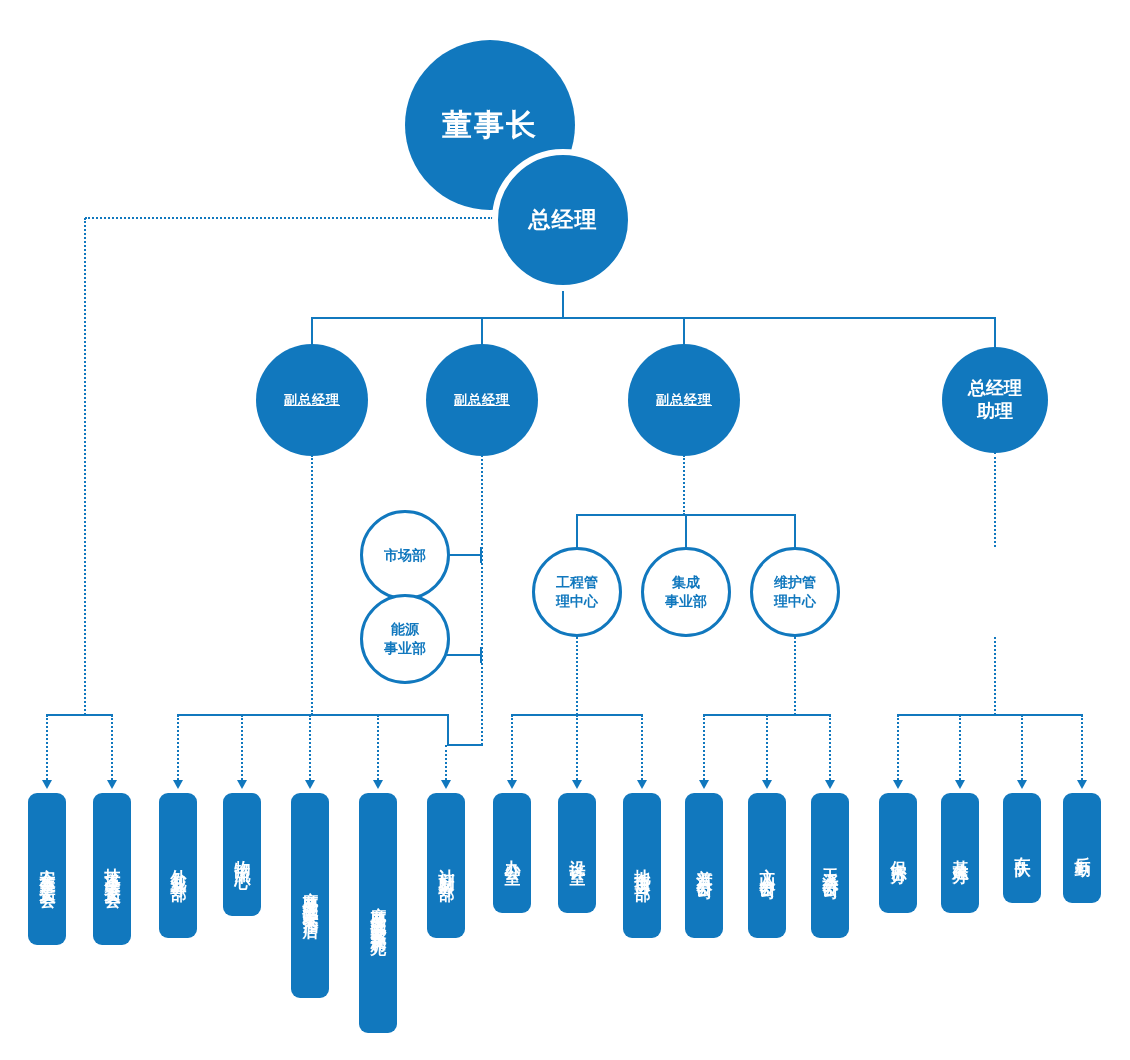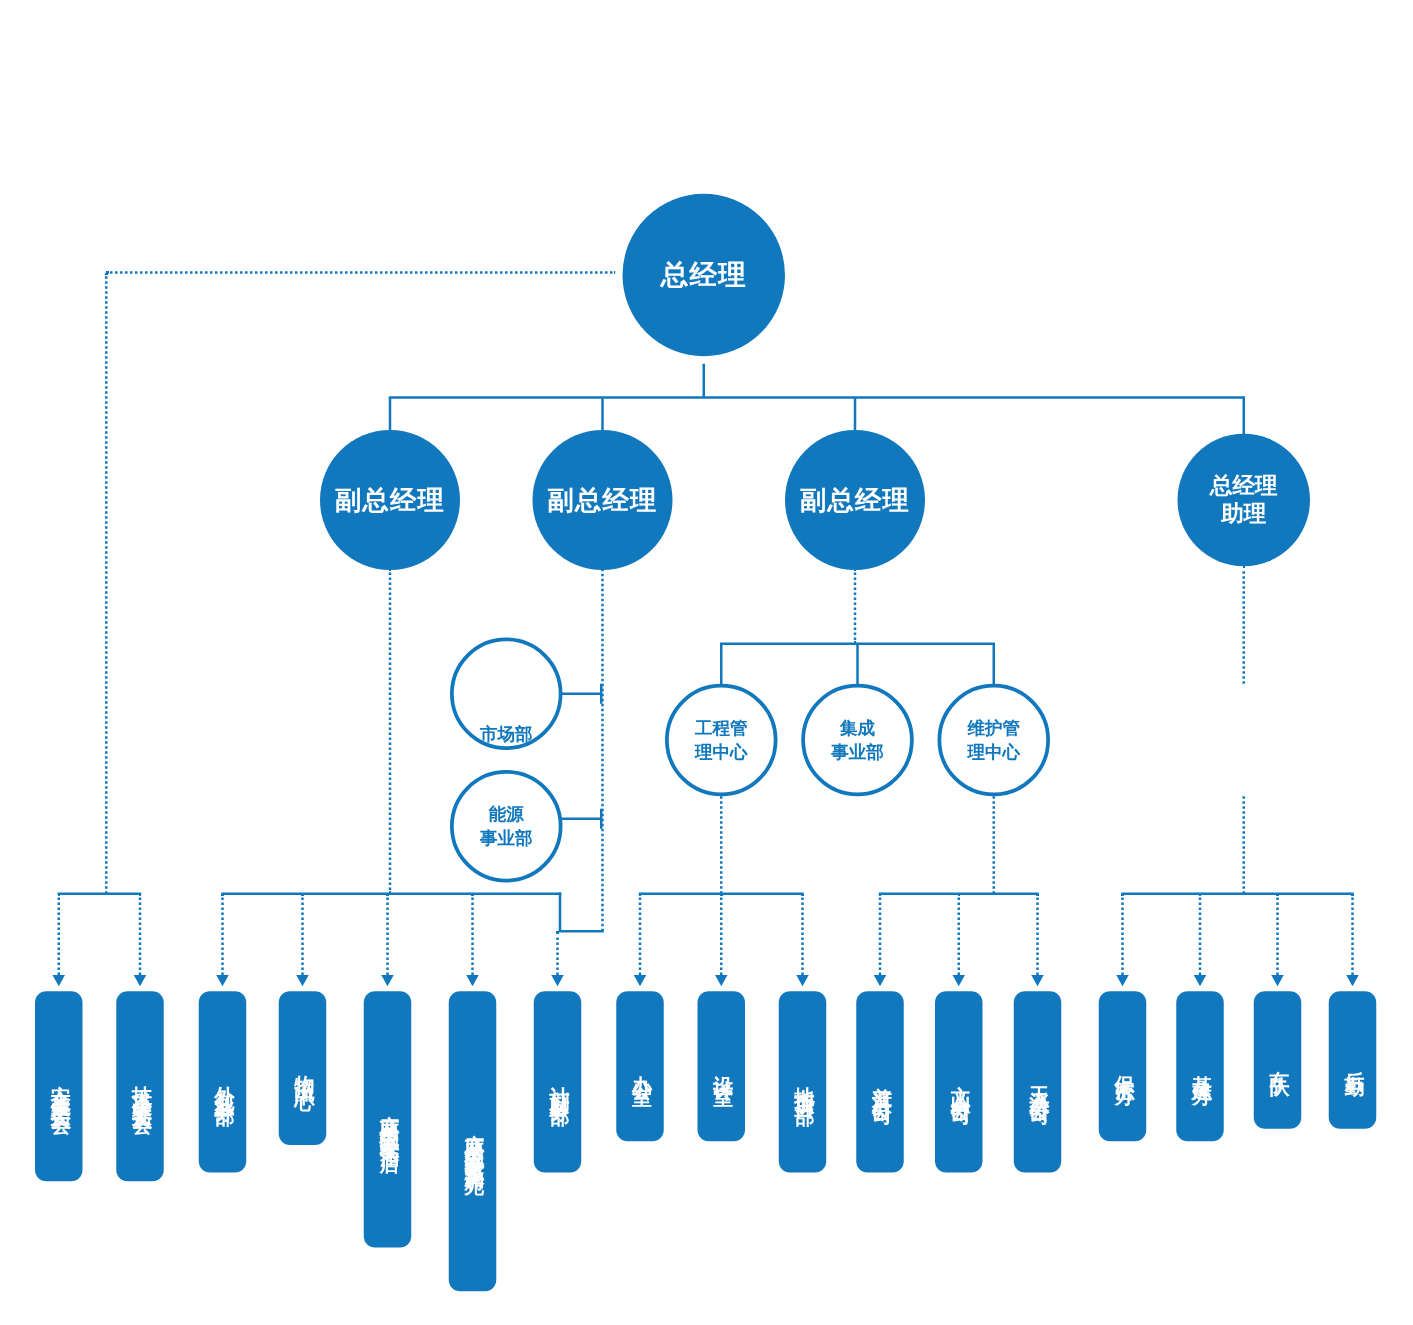--- a/index.html
+++ b/index.html
@@ -18,21 +18,21 @@
   .dh{position:absolute;height:0;border-top:2px dotted #1178be;}
   .arrow{position:absolute;width:0;height:0;border-left:5px solid transparent;
     border-right:5px solid transparent;border-top:9px solid #1178be;}
 
   .box{position:absolute;top:793px;width:38px;background:#1178be;border-radius:9px;color:#ffffff;
     display:flex;align-items:center;justify-content:center;box-sizing:border-box;}
   .box span{writing-mode:vertical-rl;text-orientation:upright;font-size:16px;font-weight:bold;letter-spacing:4px;}
 
   .t-chairman{font-size:30px;font-weight:bold;letter-spacing:2px;}
   .t-gm{font-size:22px;font-weight:bold;letter-spacing:1px;}
-  .t-vice{font-size:21px;font-weight:bold;letter-spacing:1px;}
+  .t-vice{font-size:13px;font-weight:bold;letter-spacing:1px;text-decoration:underline;}
   .t-assist{font-size:18px;font-weight:bold;line-height:1.3;}
 </style>
 </head>
 <body>
 
 <div id="chart">
 
   <div class="dh" style="left:85px;top:217px;width:408px;"></div>
   <div class="dv" style="left:84px;top:218px;height:497px;"></div>
   <div class="dv" style="left:311px;top:455px;height:260px;"></div>
@@ -96,42 +96,45 @@
   <div class="arrow" style="left:825px;top:780px;"></div>
   <div class="dv" style="left:897px;top:715px;height:65px;"></div>
   <div class="arrow" style="left:893px;top:780px;"></div>
   <div class="dv" style="left:959px;top:715px;height:65px;"></div>
   <div class="arrow" style="left:955px;top:780px;"></div>
   <div class="dv" style="left:1021px;top:715px;height:65px;"></div>
   <div class="arrow" style="left:1017px;top:780px;"></div>
   <div class="dv" style="left:1081px;top:715px;height:65px;"></div>
   <div class="arrow" style="left:1077px;top:780px;"></div>
 
+  <div class="circle-solid" style="left:405px;top:40px;width:170px;height:170px;">
+    <span class="t-chairman">董事长</span>
+  </div>
   <div class="circle-solid" style="left:492px;top:149px;width:142px;height:142px;border:6px solid #ffffff;">
     <span class="t-gm">总经理</span>
   </div>
 
   <div class="circle-solid" style="left:256px;top:344px;width:112px;height:112px;">
     <span class="t-vice">副总经理</span>
   </div>
   <div class="circle-solid" style="left:426px;top:344px;width:112px;height:112px;">
     <span class="t-vice">副总经理</span>
   </div>
   <div class="circle-solid" style="left:628px;top:344px;width:112px;height:112px;">
     <span class="t-vice">副总经理</span>
   </div>
   <div class="circle-solid" style="left:942px;top:347px;width:106px;height:106px;">
     <span class="t-assist">总经理</span>
     <span class="t-assist">助理</span>
   </div>
 
-  <div class="circle-outline" style="left:360px;top:510px;width:90px;height:90px;justify-content:flex-end;">
+  <div class="circle-outline" style="left:360px;top:510px;width:90px;height:90px;">
     <span>市场部</span>
   </div>
-  <div class="circle-outline" style="left:360px;top:616px;width:90px;height:90px;align-items:center;">
+  <div class="circle-outline" style="left:360px;top:594px;width:90px;height:90px;align-items:center;">
     <span>能源</span>
     <span>事业部</span>
   </div>
   <div class="circle-outline" style="left:532px;top:547px;width:90px;height:90px;">
     <span>工程管</span>
     <span>理中心</span>
   </div>
   <div class="circle-outline" style="left:641px;top:547px;width:90px;height:90px;">
     <span>集成</span>
     <span>事业部</span>

